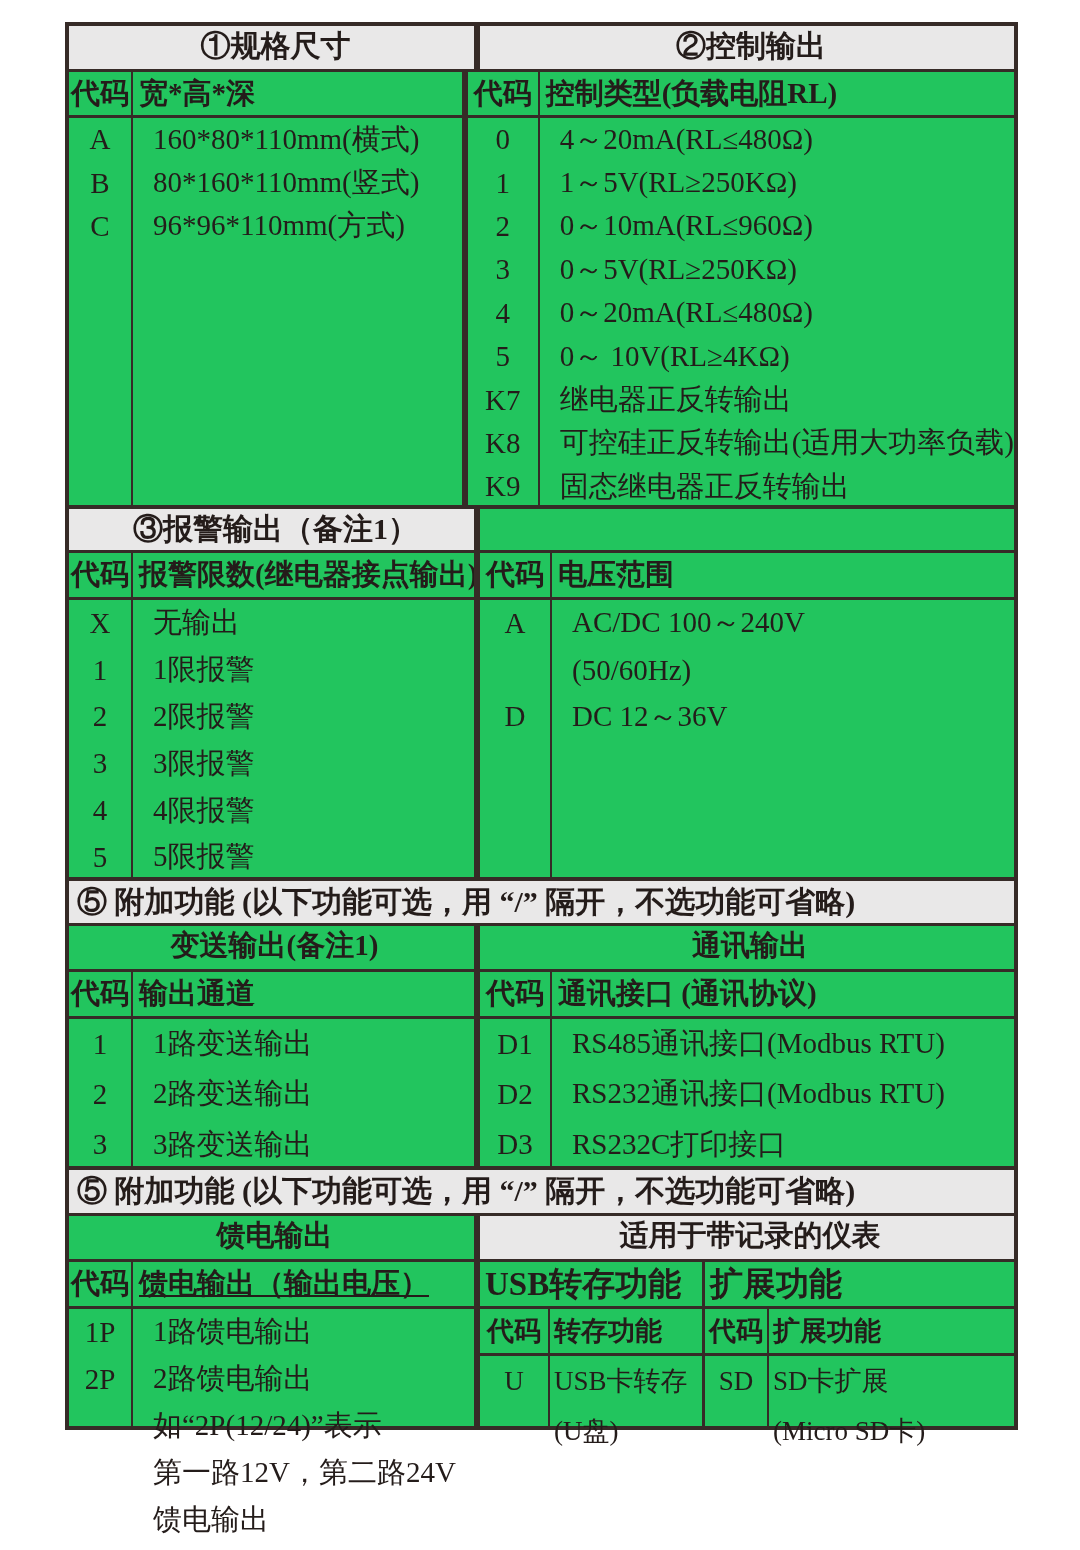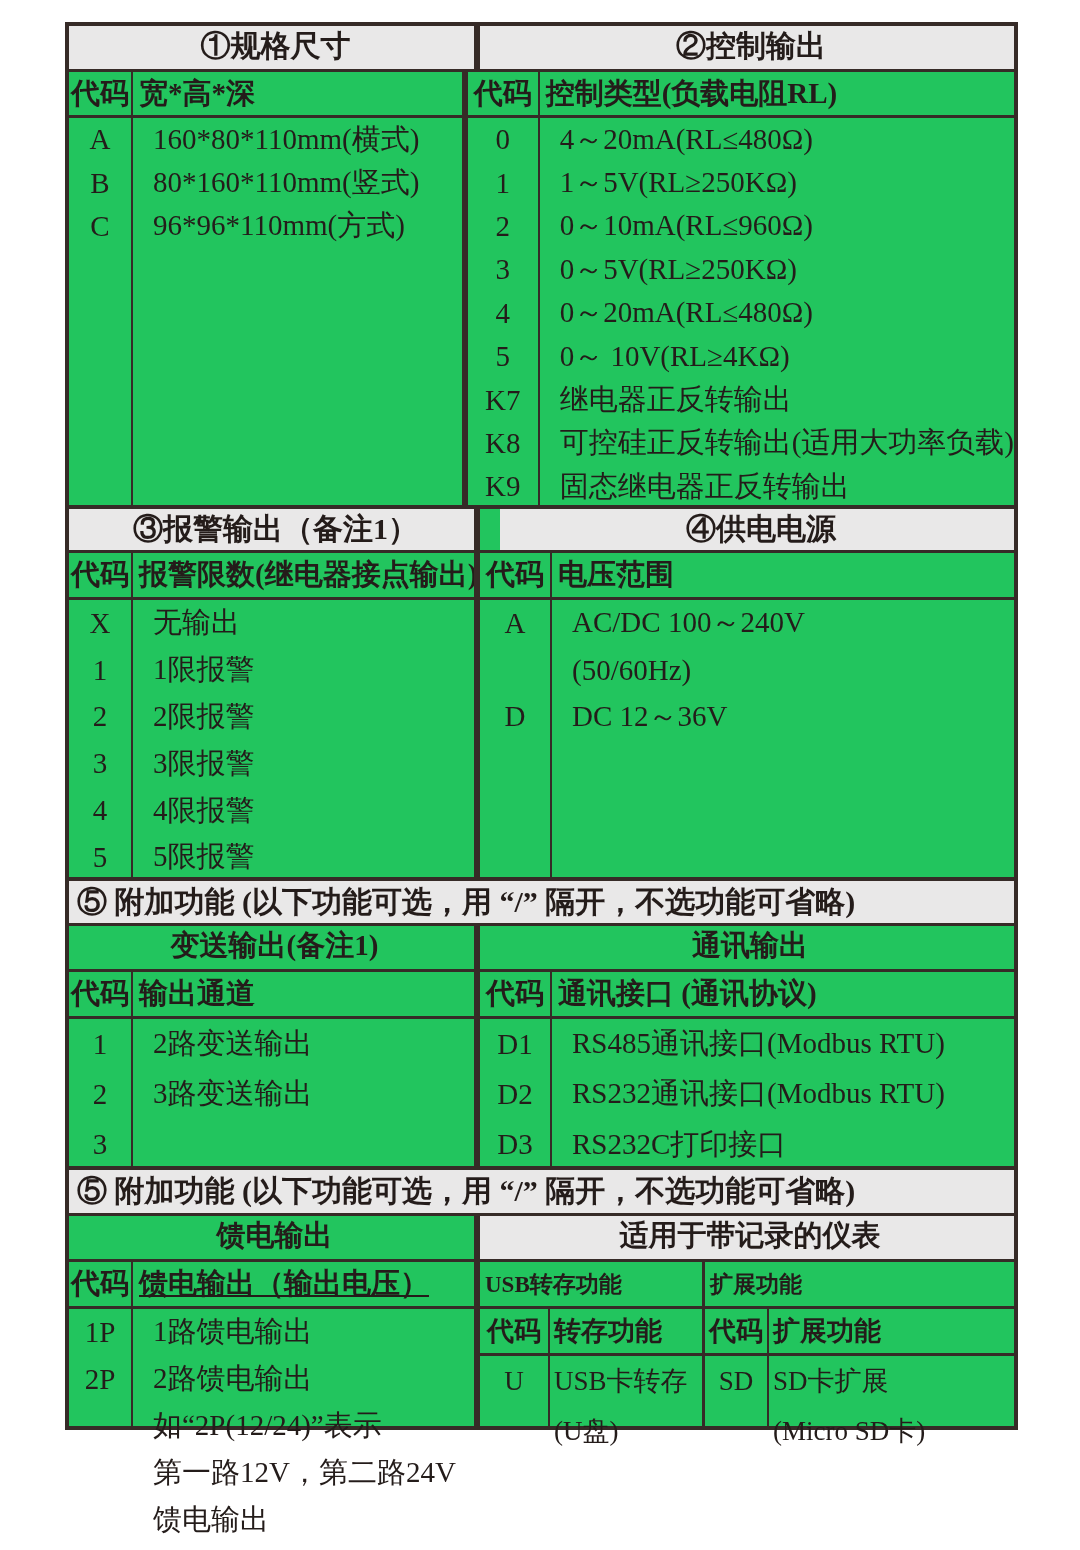--- a/index.html
+++ b/index.html
@@ -54,21 +54,21 @@
   .rB { height:46.8px; }   
   .rC { height:50.3px; }   
   .sub-title {
     font-size:29px; font-weight:bold; display:flex; align-items:center;
     padding-left:6px; white-space:nowrap; overflow:hidden;
   }
   
   .usb-part { width:225px; border-right:3px solid #362b27; display:flex; flex-direction:column; }
   .ext-part { flex:1; display:flex; flex-direction:column; }
   .mini-title {
-    font-size:23px; font-weight:bold; height:47px; flex:0 0 auto;
+    font-size:33px; font-weight:bold; height:47px; flex:0 0 auto;
     display:flex; align-items:center; padding-left:5px;
     border-bottom:3px solid #362b27; white-space:nowrap; overflow:hidden;
   }
   .mini-colhdr { display:flex; flex-direction:row; height:47px; flex:0 0 auto; border-bottom:3px solid #362b27; }
   .mini-colhdr .code-h, .mini-colhdr .desc-h {
     font-size:27px; font-weight:bold; display:flex; align-items:center;
     white-space:nowrap; overflow:hidden;
   }
   .code-w-usb { width:70px; border-right:2px solid #362b27; justify-content:center; }
   .code-w-ext { width:64px; border-right:2px solid #362b27; justify-content:center; }
@@ -134,21 +134,20 @@
           <div class="d rA">继电器正反转输出</div>
           <div class="d rA">可控硅正反转输出(适用大功率负载)</div>
           <div class="d rA">固态继电器正反转输出</div>
         </div>
       </div>
     </div>
   </div>
 
   <div class="band h44 bb3">
     <div class="half-l grey sec-title">③报警输出（备注1）</div>
-    <div class="half-r grey sec-title">④供电电源</div>
   </div>
 
   <div class="band bb4" style="height:328px;">
     <div class="half-l">
       <div class="colhdr h47">
         <div class="code-h code-w-l">代码</div>
         <div class="desc-h desc-pad">报警限数(继电器接点输出)</div>
       </div>
       <div class="tbody">
         <div class="codes code-w-l">
@@ -204,20 +203,21 @@
         <div class="code-h code-w-l">代码</div>
         <div class="desc-h desc-pad">输出通道</div>
       </div>
       <div class="tbody">
         <div class="codes code-w-l">
           <div class="c rC">1</div>
           <div class="c rC">2</div>
           <div class="c rC">3</div>
         </div>
         <div class="descs">
+          <div class="d rC">1路变送输出</div>
           <div class="d rC">2路变送输出</div>
           <div class="d rC">3路变送输出</div>
         </div>
       </div>
     </div>
     <div class="half-r">
       <div class="colhdr h47">
         <div class="code-h code-w-r">代码</div>
         <div class="desc-h desc-pad">通讯接口 (通讯协议)</div>
       </div>

